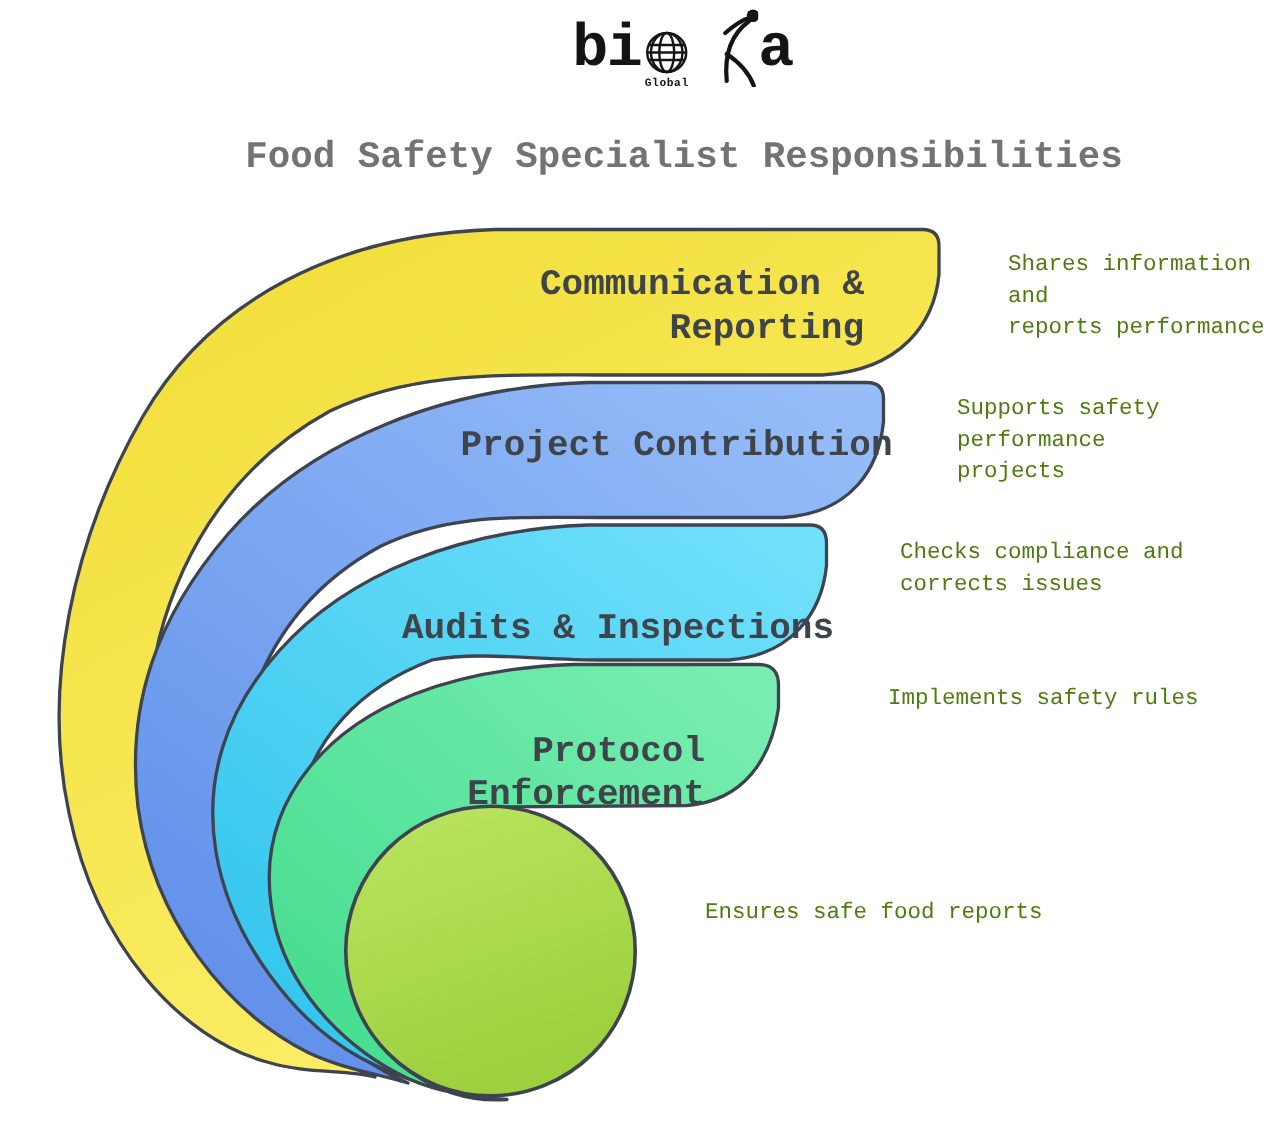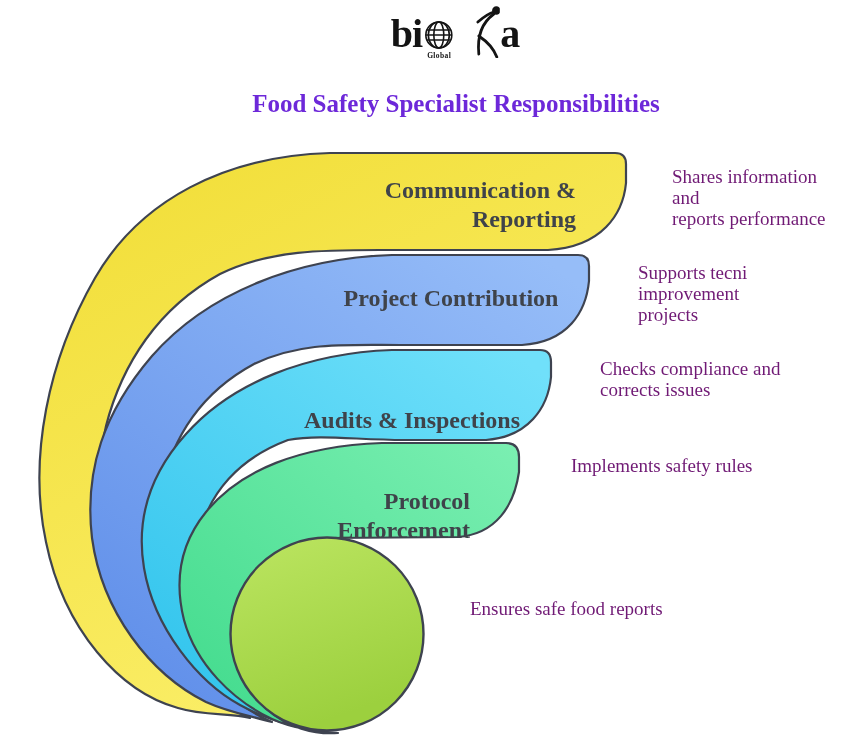--- a/index.html
+++ b/index.html
@@ -1,51 +1,51 @@
 <!DOCTYPE html>
 <html><head>
 <meta charset="utf-8">
 <style>
   html,body{margin:0;padding:0;background:#ffffff;}
   .stage{
     position:relative;width:849px;height:750px;overflow:hidden;
-    background:#ffffff;font-family:Liberation Serif, serif;
+    background:#ffffff;font-family:Liberation Mono, monospace;
   }
   
   .logo{
     position:absolute;top:6px;left:455px;transform:translateX(-50%);
     display:flex;align-items:center;height:56px;color:#141414;
   }
   .logo .word{
     font-size:40px;font-weight:700;letter-spacing:-1px;line-height:1;
     color:#141414;
   }
   .globe-wrap{position:relative;width:32px;height:34px;margin:4px 1px 0 1px;}
   .globe-wrap .global{
     position:absolute;left:50%;bottom:-7px;transform:translateX(-50%);
     font-size:7.5px;font-weight:700;letter-spacing:.4px;color:#141414;
   }
   .dancer-wrap{margin:0 0 2px 2px;}
   
   .title{
     position:absolute;top:90px;left:456px;transform:translateX(-50%);
-    font-size:25px;font-weight:700;color:#6d28d9;white-space:nowrap;
+    font-size:25px;font-weight:700;color:#737373;white-space:nowrap;
   }
   
   svg.diagram{position:absolute;left:0;top:0;}
   
   .ring-label{
     position:absolute;font-size:24px;font-weight:700;color:#3F434A;
     line-height:29px;white-space:pre-line;
   }
   .lbl-right{text-align:right;transform:translateX(-100%);}
   .lbl-center{text-align:right;transform:translate(-50%,-50%);white-space:nowrap;}
   
   .desc{
-    position:absolute;font-size:19px;font-weight:400;color:#701a75;
+    position:absolute;font-size:15px;font-weight:400;color:#4d7c0f;
     line-height:21px;white-space:pre-line;
   }
 </style>
 </head>
 <body>
 
 <div class="stage">
 
   <div class="logo">
     <span class="word">bi</span>
@@ -156,20 +156,20 @@
 
   <div class="ring-label lbl-right" style="left:576px;top:176px;">Communication &amp;
 Reporting</div>
   <div class="ring-label lbl-center" style="left:451px;top:298px;">Project Contribution</div>
   <div class="ring-label lbl-center" style="left:412px;top:394px;margin-top:26px;">Audits &amp; Inspections</div>
   <div class="ring-label lbl-right" style="left:470px;top:466px;margin-top:21px;">Protocol
 Enforcement</div>
 
   <div class="desc" style="left:672px;top:166px;">Shares information and
 reports performance</div>
-  <div class="desc" style="left:638px;top:262px;">Supports tecni improvement
+  <div class="desc" style="left:638px;top:262px;">Supports safety performance
 projects</div>
   <div class="desc" style="left:600px;top:358px;">Checks compliance and
 corrects issues</div>
-  <div class="desc" style="left:571px;top:455px;">Implements safety rules</div>
+  <div class="desc" style="left:592px;top:455px;">Implements safety rules</div>
   <div class="desc" style="left:470px;top:598px;">Ensures safe food reports</div>
 
 </div>
 
 </body></html>

